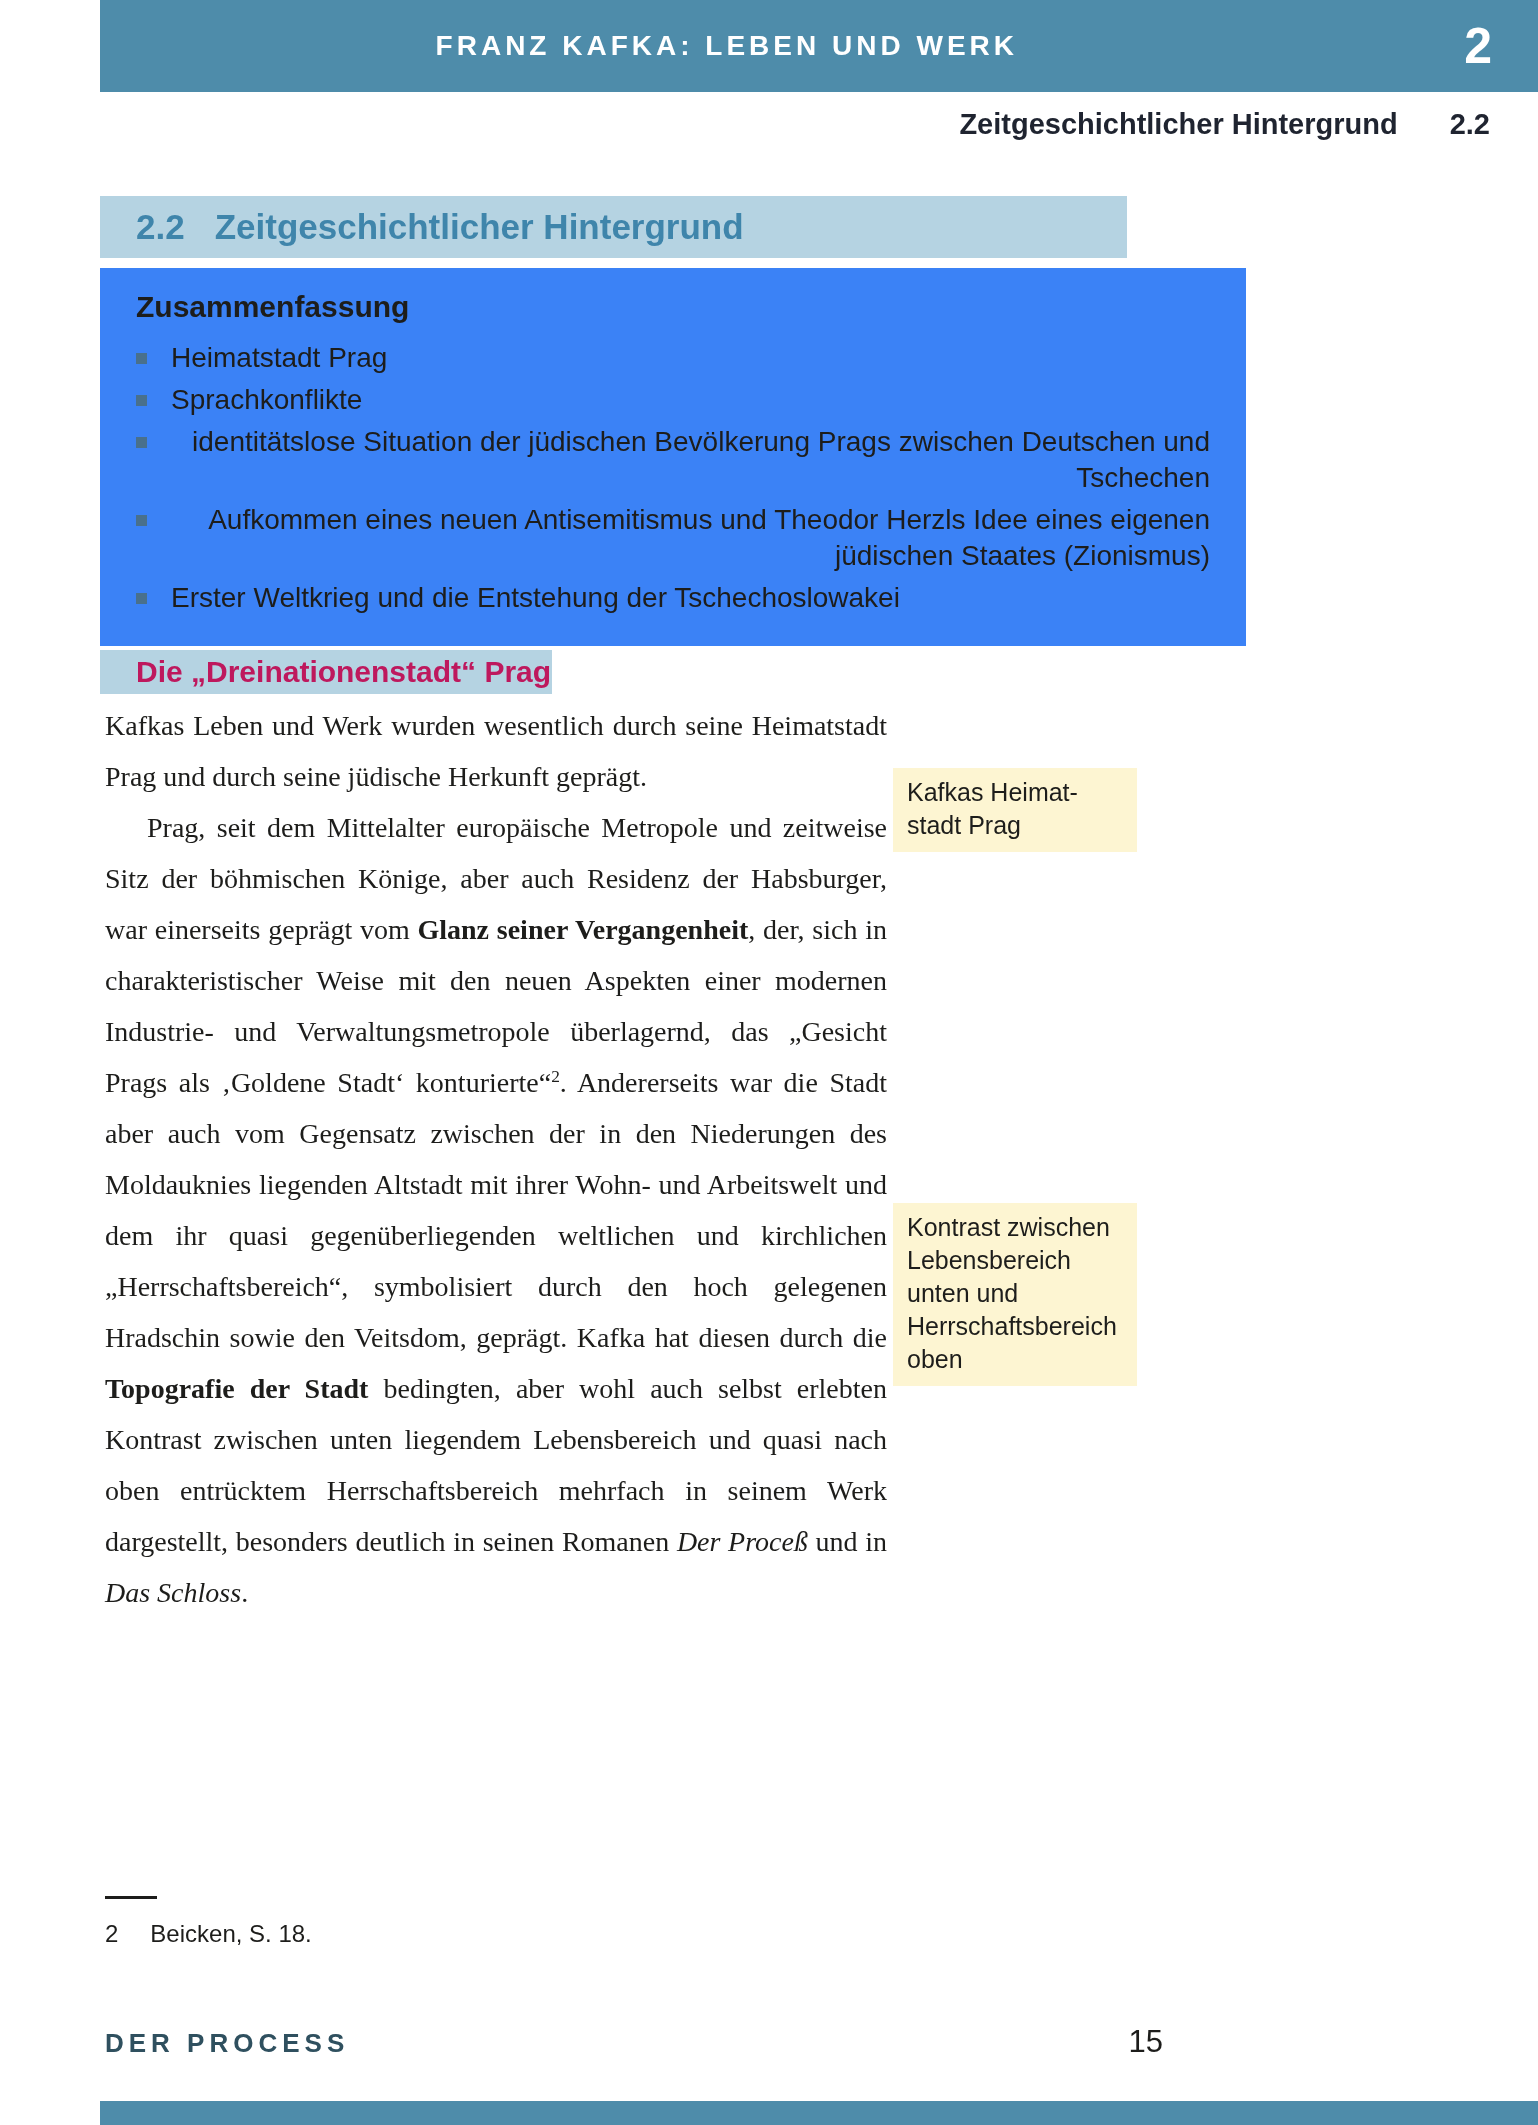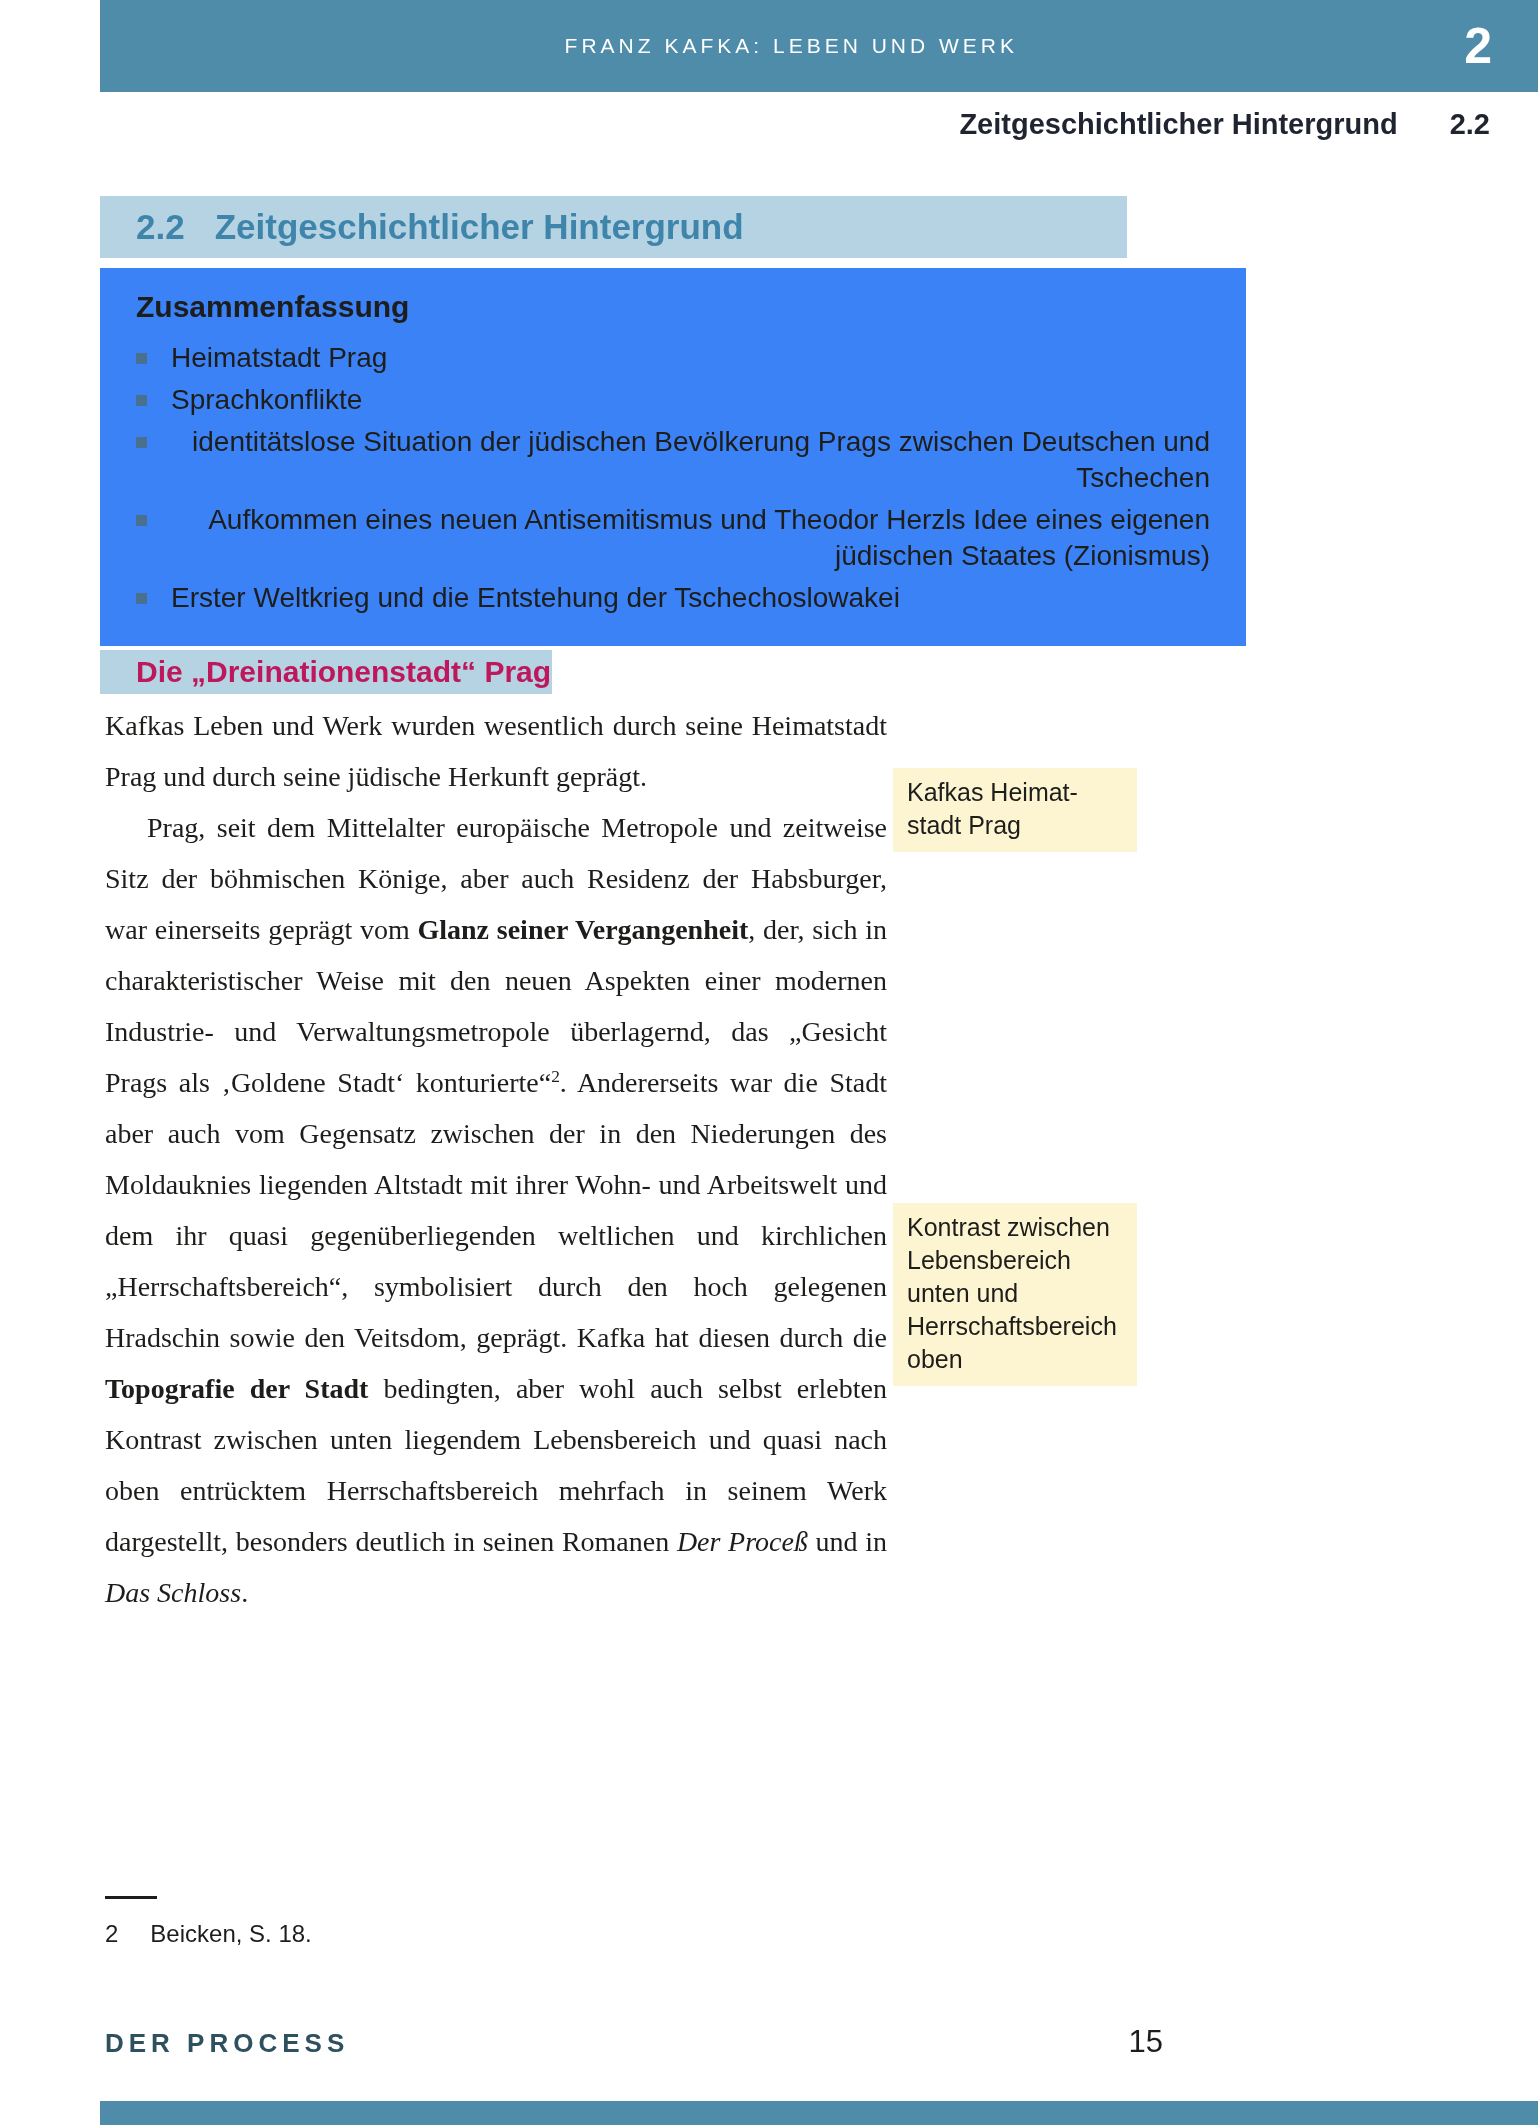--- a/index.html
+++ b/index.html
@@ -23,22 +23,22 @@
     left: 100px; right: 0; top: 0;
     height: 92px;
     background: #4e8caa;
   }
   .chapter-bar .chapter-title {
     position: absolute;
     right: 520px;
     top: 50%;
     transform: translateY(-50%);
     color: #ffffff;
-    font-weight: 400;
-    font-size: 21px;
+    font-weight: 700;
+    font-size: 28px;
     letter-spacing: 4px;
     white-space: nowrap;
   }
   .chapter-bar .chapter-num {
     position: absolute;
     right: 46px;
     top: 50%;
     transform: translateY(-50%);
     color: #ffffff;
     font-weight: 700;

